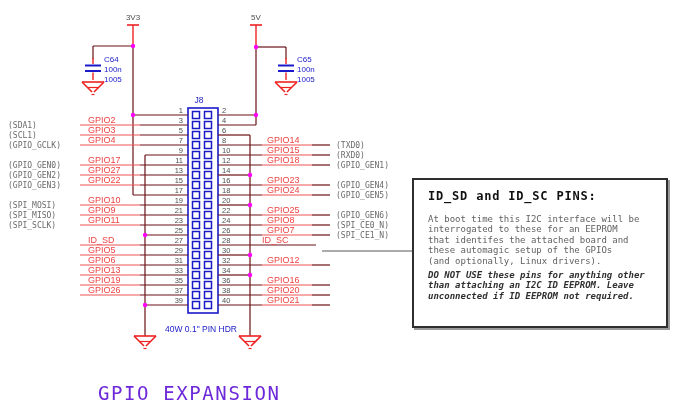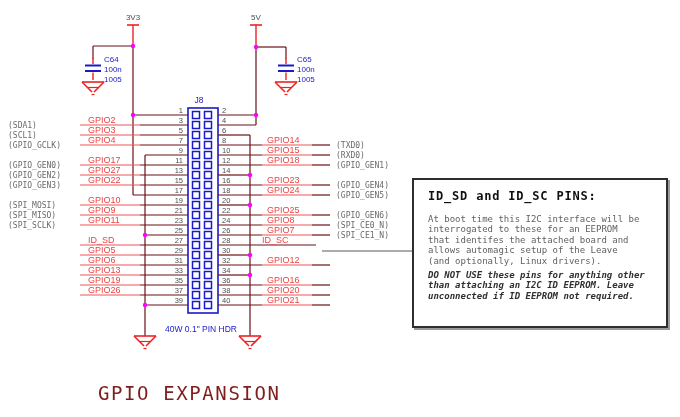--- a/index.html
+++ b/index.html
@@ -8,21 +8,21 @@
   #schematic-svg{position:absolute;left:0;top:0;}
   .notebox{position:absolute;left:412px;top:178px;width:256px;height:150px;
            background:#ffffff;border:2px solid #2e2e2e;box-shadow:2px 2px 0 #9a9a9a;
            box-sizing:border-box;padding:9px 12px 0 14px;
            font-family:"DejaVu Sans Mono",monospace;}
   .nb-title{font-size:12px;font-weight:bold;color:#101010;letter-spacing:0.8px;}
   .nb-p1{margin-top:9px;font-size:9px;color:#616161;line-height:10.4px;}
   .nb-p2{margin-top:11px;font-size:9px;color:#616161;line-height:10.4px;}
   .nb-warn{margin-top:4px;font-size:9px;color:#303030;font-weight:bold;font-style:italic;line-height:10.4px;}
   .sheet-title{position:absolute;left:98px;top:382px;font-family:"DejaVu Sans Mono",monospace;
-           font-size:19px;letter-spacing:1.6px;color:#7f1d1d;}
+           font-size:19px;letter-spacing:1.6px;color:#6d28d9;}
   text{font-family:"Liberation Sans",sans-serif;}
   .t-mono{font-family:"DejaVu Sans Mono",monospace;}
 </style>
 </head>
 <body>
 
 <div id="stage">
   <svg id="schematic-svg" width="680" height="417" viewBox="0 0 680 417">
       <text x="133" y="20" font-size="8" fill="#4d4d4d" text-anchor="middle">3V3</text>
       <line x1="127" y1="25" x2="139" y2="25" stroke="#ee2222" stroke-width="1.6"></line>
@@ -291,21 +291,21 @@
       <line x1="312" y1="305" x2="330" y2="305" stroke="#6b1216" stroke-width="1.2"></line>
       <text x="267" y="302.5" font-size="9" fill="#ee4343" text-anchor="start">GPIO21</text>
     </svg>
 
   <div class="notebox">
     <div class="nb-title">ID_SD and ID_SC PINS:</div>
     <div class="nb-p2">
       <div>At boot time this I2C interface will be</div>
       <div>interrogated to these for an EEPROM</div>
       <div>that identifes the attached board and</div>
-      <div>allows automagic setup of the Leave</div>
+      <div>these automagic setup of the GPIOs</div>
       <div>(and optionally, Linux drivers).</div>
     </div>
     <div class="nb-warn">
       <div>DO NOT USE these pins for anything other</div>
       <div>than attaching an I2C ID EEPROM. Leave</div>
       <div>unconnected if ID EEPROM not required.</div>
     </div>
   </div>
 
   <div class="sheet-title">GPIO EXPANSION</div>

